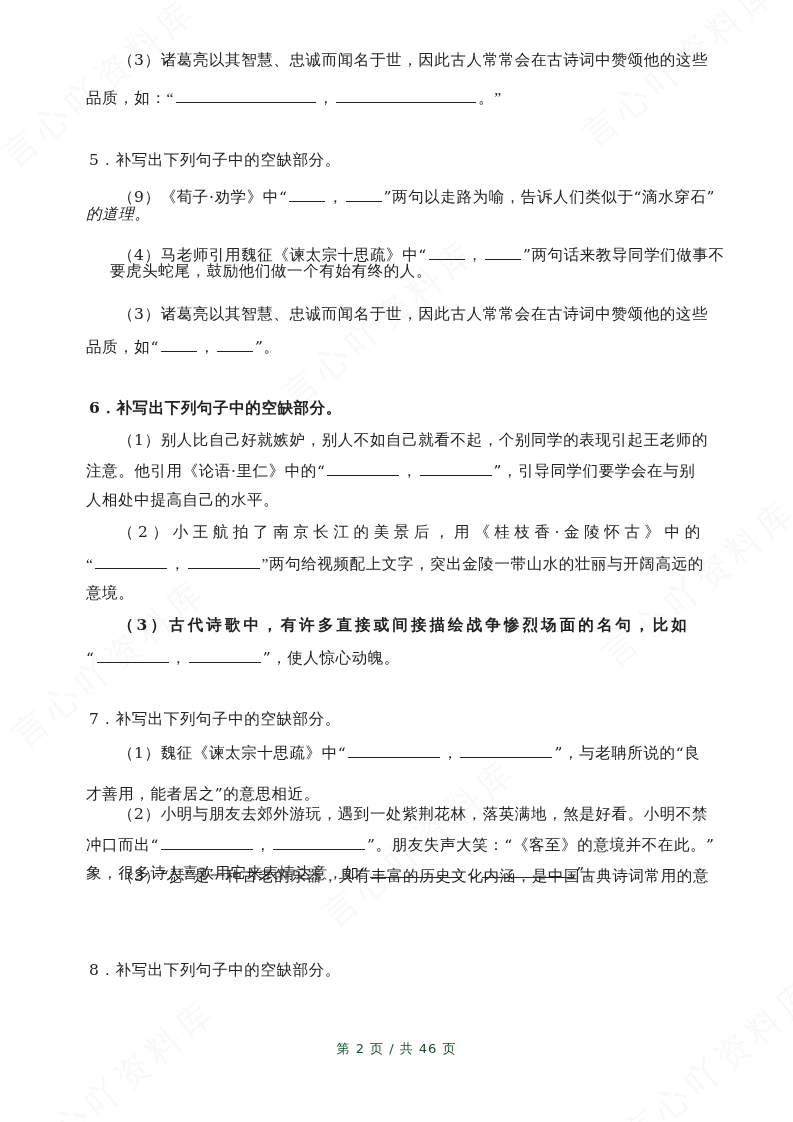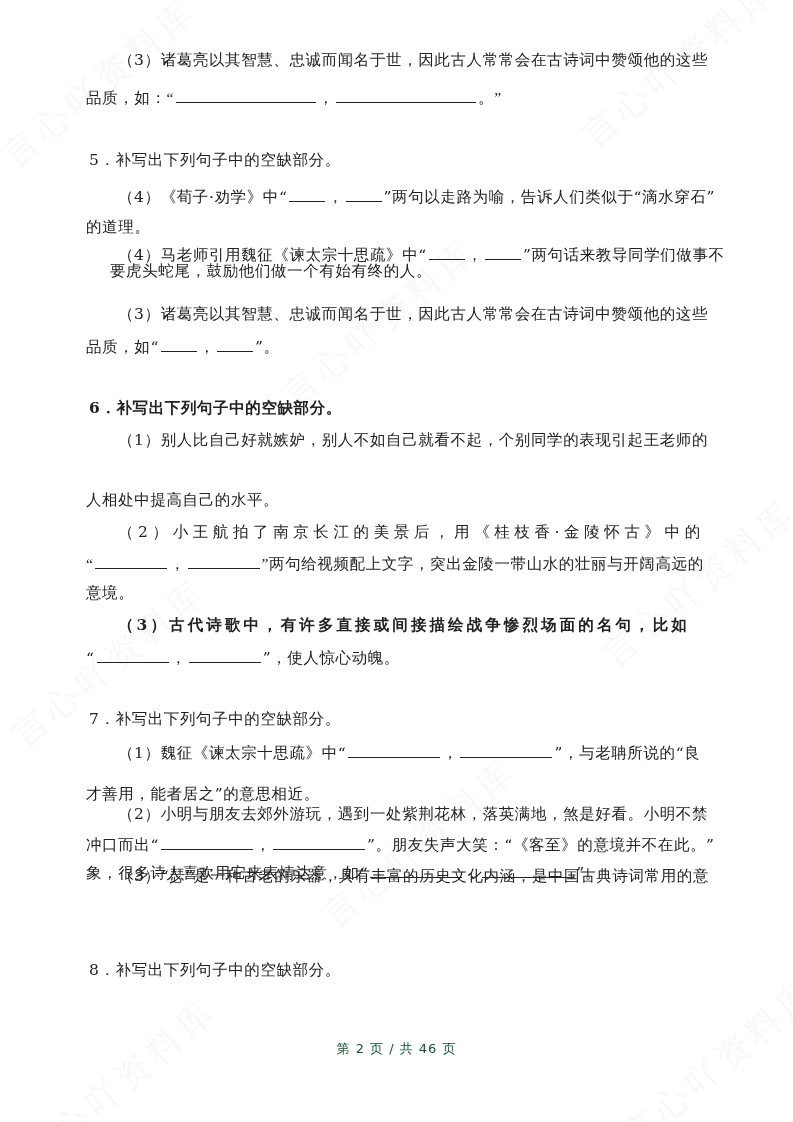--- a/index.html
+++ b/index.html
@@ -55,36 +55,39 @@
 
   <div class="line indent" style="top:50px;">（3）诸葛亮以其智慧、忠诚而闻名于世，因此古人常常会在古诗词中赞颂他的这些</div>
   <div class="line" style="top:87px;font-family:Liberation Serif, serif;">
     <span>品质，如：“</span><span class="blank b-xl"></span><span>，</span><span class="blank b-xl"></span><span>。”</span>
   </div>
 
   <div class="qnum" style="top:150px;">
     <span>5．</span><span>补写出下列句子中的空缺部分。</span>
   </div>
   <div class="line indent" style="top:186px;">
-    <span>（4）《荀子·劝学》中“</span><span class="blank b-s"></span><span>，</span><span class="blank b-s"></span><span>”两句以走路为喻，告诉人们类似于“滴水穿石”</span>
+    <span>（9）《荀子·劝学》中“</span><span class="blank b-s"></span><span>，</span><span class="blank b-s"></span><span>”两句以走路为喻，告诉人们类似于“滴水穿石”</span>
   </div>
-  <div class="line" style="top:217px;">的道理。</div>
+  <div class="line" style="top:204px;font-style:italic;">的道理。</div>
   <div class="line indent" style="top:244px;">
     <span>（4）马老师引用魏征《谏太宗十思疏》中“</span><span class="blank b-s"></span><span>，</span><span class="blank b-s"></span><span>”两句话来教导同学们做事不</span>
   </div>
   <div class="line" style="top:261px;margin-left:24px;">要虎头蛇尾，鼓励他们做一个有始有终的人。</div>
   <div class="line indent" style="top:304px;">（3）诸葛亮以其智慧、忠诚而闻名于世，因此古人常常会在古诗词中赞颂他的这些</div>
   <div class="line" style="top:336px;">
     <span>品质，如“</span><span class="blank b-s"></span><span>，</span><span class="blank b-s"></span><span>”。</span>
   </div>
 
   <div class="qnum" style="top:398px;font-weight:bold;">
     <span>6．</span><span>补写出下列句子中的空缺部分。</span>
   </div>
   <div class="line indent" style="top:430px;">（1）别人比自己好就嫉妒，别人不如自己就看不起，个别同学的表现引起王老师的</div>
+  <div class="line" style="top:460px;">
+    <span>注意。他引用《论语·里仁》中的“</span><span class="blank b-m"></span><span>，</span><span class="blank b-m"></span><span>”，引导同学们要学会在与别</span>
+  </div>
   <div class="line" style="top:490px;">人相处中提高自己的水平。</div>
   <div class="line indent wide" style="top:522px;">（2）小王航拍了南京长江的美景后，用《桂枝香·金陵怀古》中的</div>
   <div class="line" style="top:553px;font-family:Liberation Serif, serif;">
     <span>“</span><span class="blank b-m"></span><span>，</span><span class="blank b-m"></span><span>”两句给视频配上文字，突出金陵一带山水的壮丽与开阔高远的</span>
   </div>
   <div class="line" style="top:583px;">意境。</div>
   <div class="line indent wider" style="top:615px;font-weight:bold;">（3）古代诗歌中，有许多直接或间接描绘战争惨烈场面的名句，比如</div>
   <div class="line" style="top:647px;">
     <span>“</span><span class="blank b-m"></span><span>，</span><span class="blank b-m"></span><span>”，使人惊心动魄。</span>
   </div>

